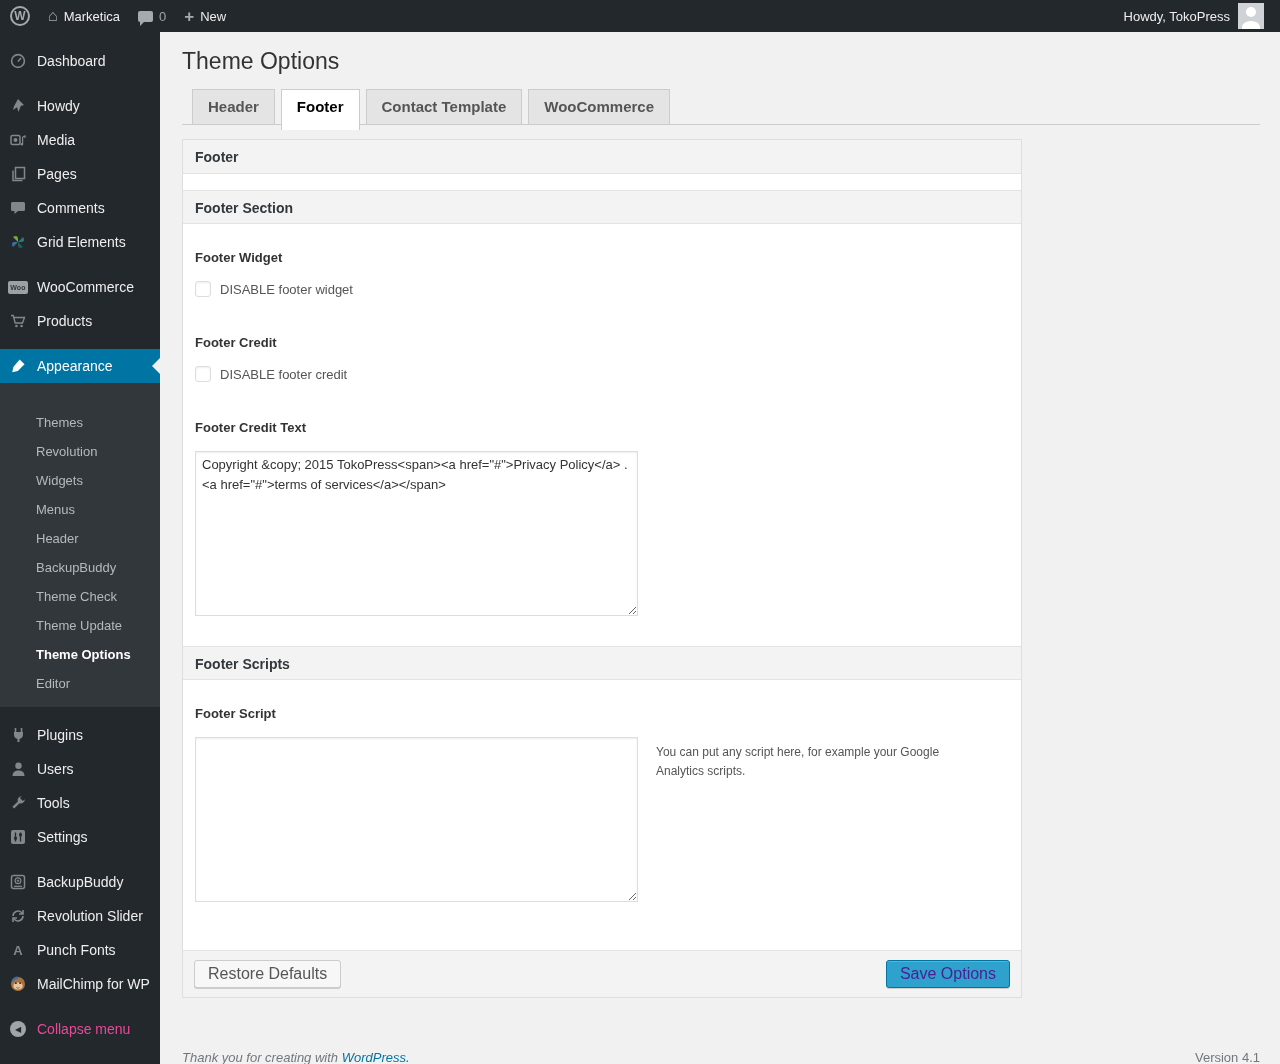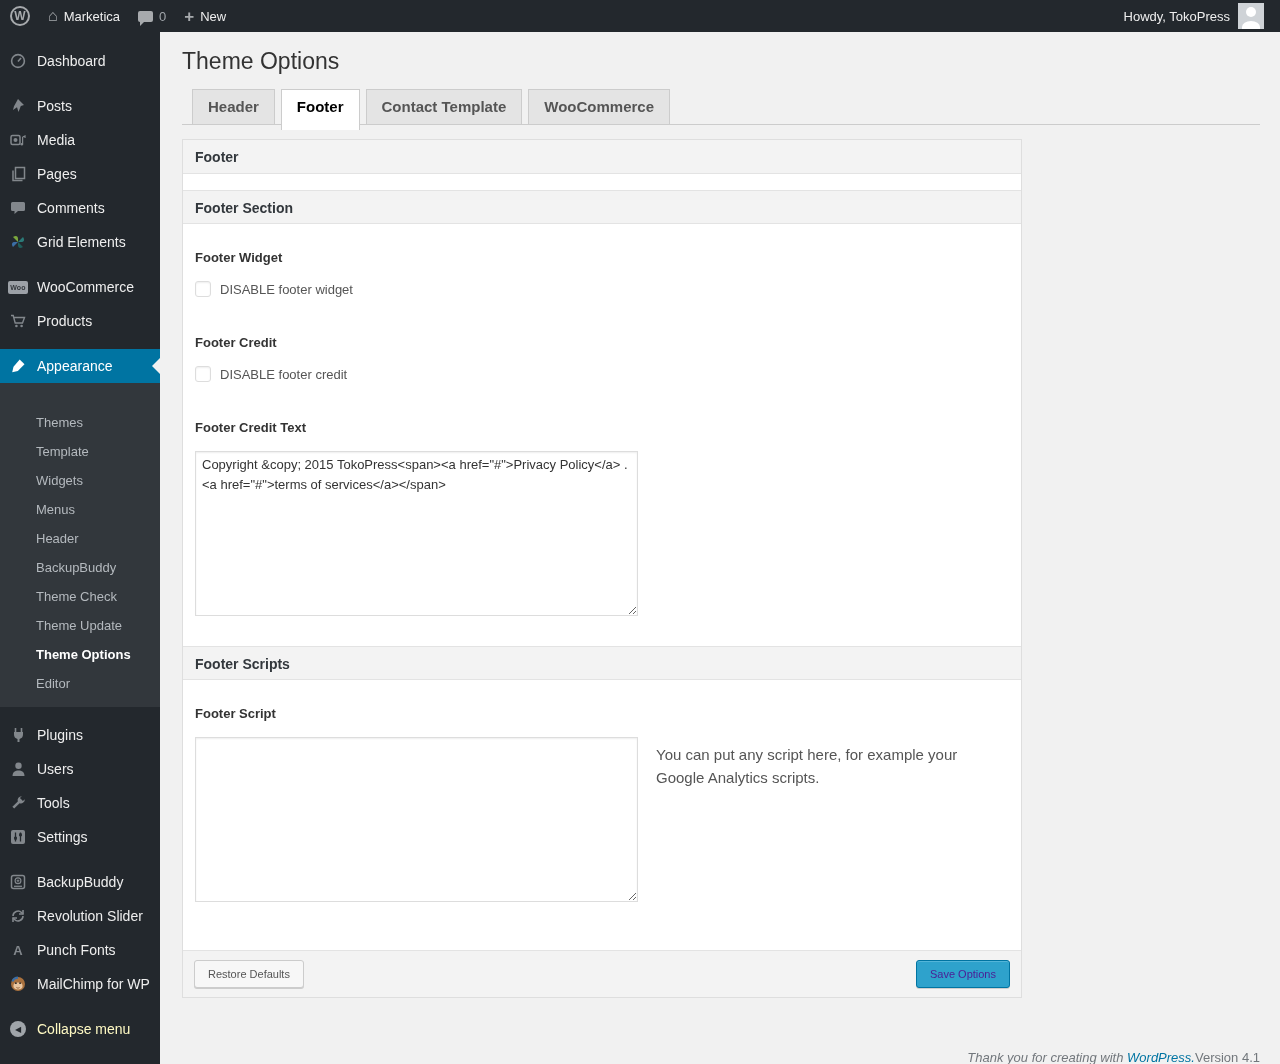--- a/index.html
+++ b/index.html
@@ -37,21 +37,21 @@
   .menu-item.current .mi-icon { color:#fff; }
   .current-arrow { position:absolute; right:0; top:50%; margin-top:-8px; width:0; height:0; border:8px solid transparent; border-right-color:#f1f1f1; }
   .submenu { background:#32373c; padding:25px 0 9px; }
   .submenu-item { display:block; padding:7px 0 7px 36px; font-size:13px; color:#b4b9be; cursor:pointer; }
   .submenu-item.current-sub { color:#fff; font-weight:bold; }
   .woo-badge { background:#9ca1a7; color:#32373c; font-size:7px; font-weight:bold; padding:3px 2px; border-radius:2px; line-height:1; letter-spacing:.2px; }
   .i-A { color:#82878c; font-weight:bold; font-size:13px; }
   .i-A::before { content:"A"; }
   .collapse-circle { width:16px; height:16px; border-radius:50%; background:#a0a5aa; color:#23282d; font-size:8px; display:flex; align-items:center; justify-content:center; }
   .collapse-circle::before { content:"◀"; }
-  .menu-item.collapse { color:#fef9c3; }
+  .menu-item.collapse { color:#ec4899; }
 
   
   h1 { font-size:23px; font-weight:400; color:#333; padding:16px 0 14px; }
   .tabs { display:flex; align-items:flex-end; border-bottom:1px solid #ccc; padding-left:10px; }
   .tab { background:#e4e4e4; border:1px solid #ccc; border-bottom:none; height:35px; line-height:34px; padding:0 15px; margin-right:6px; font-size:15px; font-weight:bold; color:#555; cursor:pointer; }
   .tab.active { background:#fff; color:#000; height:41px; margin-bottom:-6px; position:relative; }
 
   .panel { width:840px; background:#fff; border:1px solid #dedede; margin-top:14px; }
   .panel-title, .section-header { background:#f3f3f3; height:34px; line-height:34px; padding:0 12px; font-size:14px; font-weight:bold; color:#32373c; }
   .panel-title { border-bottom:1px solid #e3e3e3; }
@@ -59,28 +59,28 @@
   .section-header { border-top:1px solid #e3e3e3; border-bottom:1px solid #e3e3e3; }
   .section-body { padding:26px 12px; }
   .section-body.scripts { padding-bottom:48px; }
   .field + .field { margin-top:38px; }
   .field-label { font-size:13px; font-weight:bold; color:#333; }
   .field-control { margin-top:16px; }
   .check-row { display:flex; align-items:center; gap:9px; font-size:13px; color:#555; cursor:pointer; }
   input[type=checkbox] { appearance:none; -webkit-appearance:none; width:16px; height:16px; border:1px solid #ddd; background:#fff; border-radius:3px; box-shadow:inset 0 1px 2px rgba(0,0,0,.07); margin:0; cursor:pointer; flex-shrink:0; }
   textarea { width:443px; height:165px; border:1px solid #ddd; background:#fff; padding:3px 6px; font-family:"Liberation Sans","DejaVu Sans",sans-serif; font-size:13px; line-height:1.5; color:#333; box-shadow:inset 0 1px 2px rgba(0,0,0,.07); resize:both; }
   .script-row { display:flex; }
-  .help-text { width:320px; margin-left:18px; padding-top:6px; font-size:15px; color:#555; line-height:1.55; }
+  .help-text { width:320px; margin-left:18px; padding-top:6px; font-size:12px; color:#555; line-height:1.55; }
 
   .panel-footer { background:#f3f3f3; border-top:1px solid #e3e3e3; padding:9px 11px; display:flex; justify-content:space-between; align-items:center; }
-  .btn { font-family:inherit; font-size:11px; height:28px; line-height:26px; padding:0 13px; border-radius:3px; cursor:pointer; border:1px solid; }
+  .btn { font-family:inherit; font-size:16px; height:28px; line-height:26px; padding:0 13px; border-radius:3px; cursor:pointer; border:1px solid; }
   .btn-secondary { background:#f7f7f7; border-color:#ccc; color:#555; box-shadow:0 1px 0 #ccc; }
   .btn-primary { background:#2ea2cc; border-color:#0074a2; color:#4c1d95; box-shadow:inset 0 1px 0 rgba(120,200,230,.5), 0 1px 0 rgba(0,0,0,.15); }
 
-  .page-footer { display:flex; justify-content:flex-end; align-items:baseline; margin-top:52px; font-size:13px;margin-left:27px; }
+  .page-footer { display:flex; justify-content:space-between; align-items:baseline; margin-top:52px; font-size:13px; }
   .thankyou { font-style:italic; color:#72777c; }
   .thankyou a { color:#0074a2; text-decoration:none; }
   .version { color:#72777c; }
 
   svg { display:block; }
 </style>
 </head>
 <body>
 
 <div id="adminbar">
@@ -120,21 +120,21 @@
     </div>
 
     <div class="menu-sep"></div>
 
     <div class="menu-item">
       <span class="mi-icon">
         <svg width="14" height="16" viewBox="0 0 14 16">
             <path d="M7 1l6 6-3.2 1L7.5 14 6 9.2 2 12l1-3.8z" fill="#82878c"></path>
           </svg>
       </span>
-      <span>Posts</span>
+      <span>Howdy</span>
     </div>
     <div class="menu-item">
       <span class="mi-icon">
         <svg width="16" height="15" viewBox="0 0 16 15">
             <rect x="1" y="2.5" width="9" height="9" rx="1.5" fill="none" stroke="#82878c" stroke-width="1.5"></rect>
             <circle cx="5.5" cy="7" r="2" fill="#82878c"></circle>
             <path d="M12.6 4v7" stroke="#82878c" stroke-width="1.2"></path>
             <circle cx="11.8" cy="11.2" r="1.3" fill="#82878c"></circle>
             <path d="M12.6 4l2.4-1v2" fill="none" stroke="#82878c" stroke-width="1.2"></path>
           </svg>
@@ -196,21 +196,21 @@
         <svg width="16" height="16" viewBox="0 0 16 16">
             <path d="M9.7 1.5l4.8 4.8-6.7 6.7-5.6 1.3 1.3-5.6z" fill="#fff"></path>
           </svg>
       </span>
       <span>Appearance</span>
       <span class="current-arrow"></span>
     </div>
 
     <div class="submenu">
       <span class="submenu-item">Themes</span>
-      <span class="submenu-item">Template</span>
+      <span class="submenu-item">Revolution</span>
       <span class="submenu-item">Widgets</span>
       <span class="submenu-item">Menus</span>
       <span class="submenu-item">Header</span>
       <span class="submenu-item">BackupBuddy</span>
       <span class="submenu-item">Theme Check</span>
       <span class="submenu-item">Theme Update</span>
       <span class="submenu-item current-sub">Theme Options</span>
       <span class="submenu-item">Editor</span>
     </div>
 

